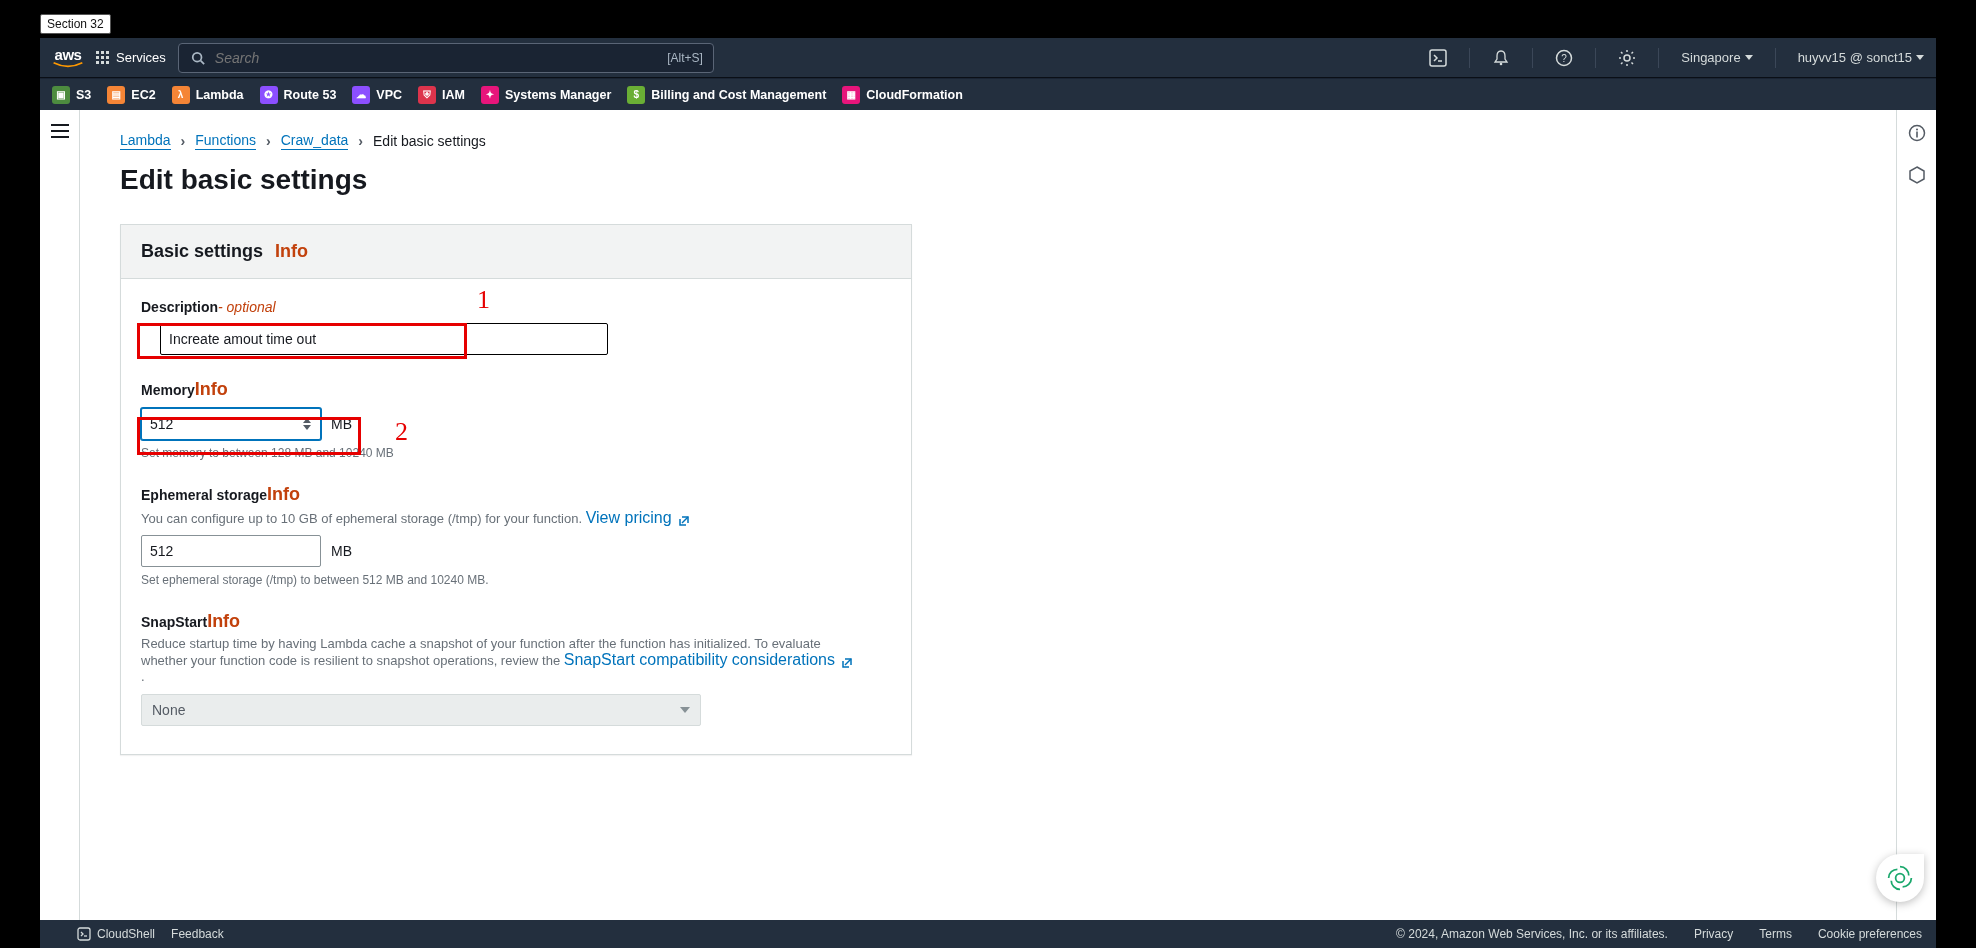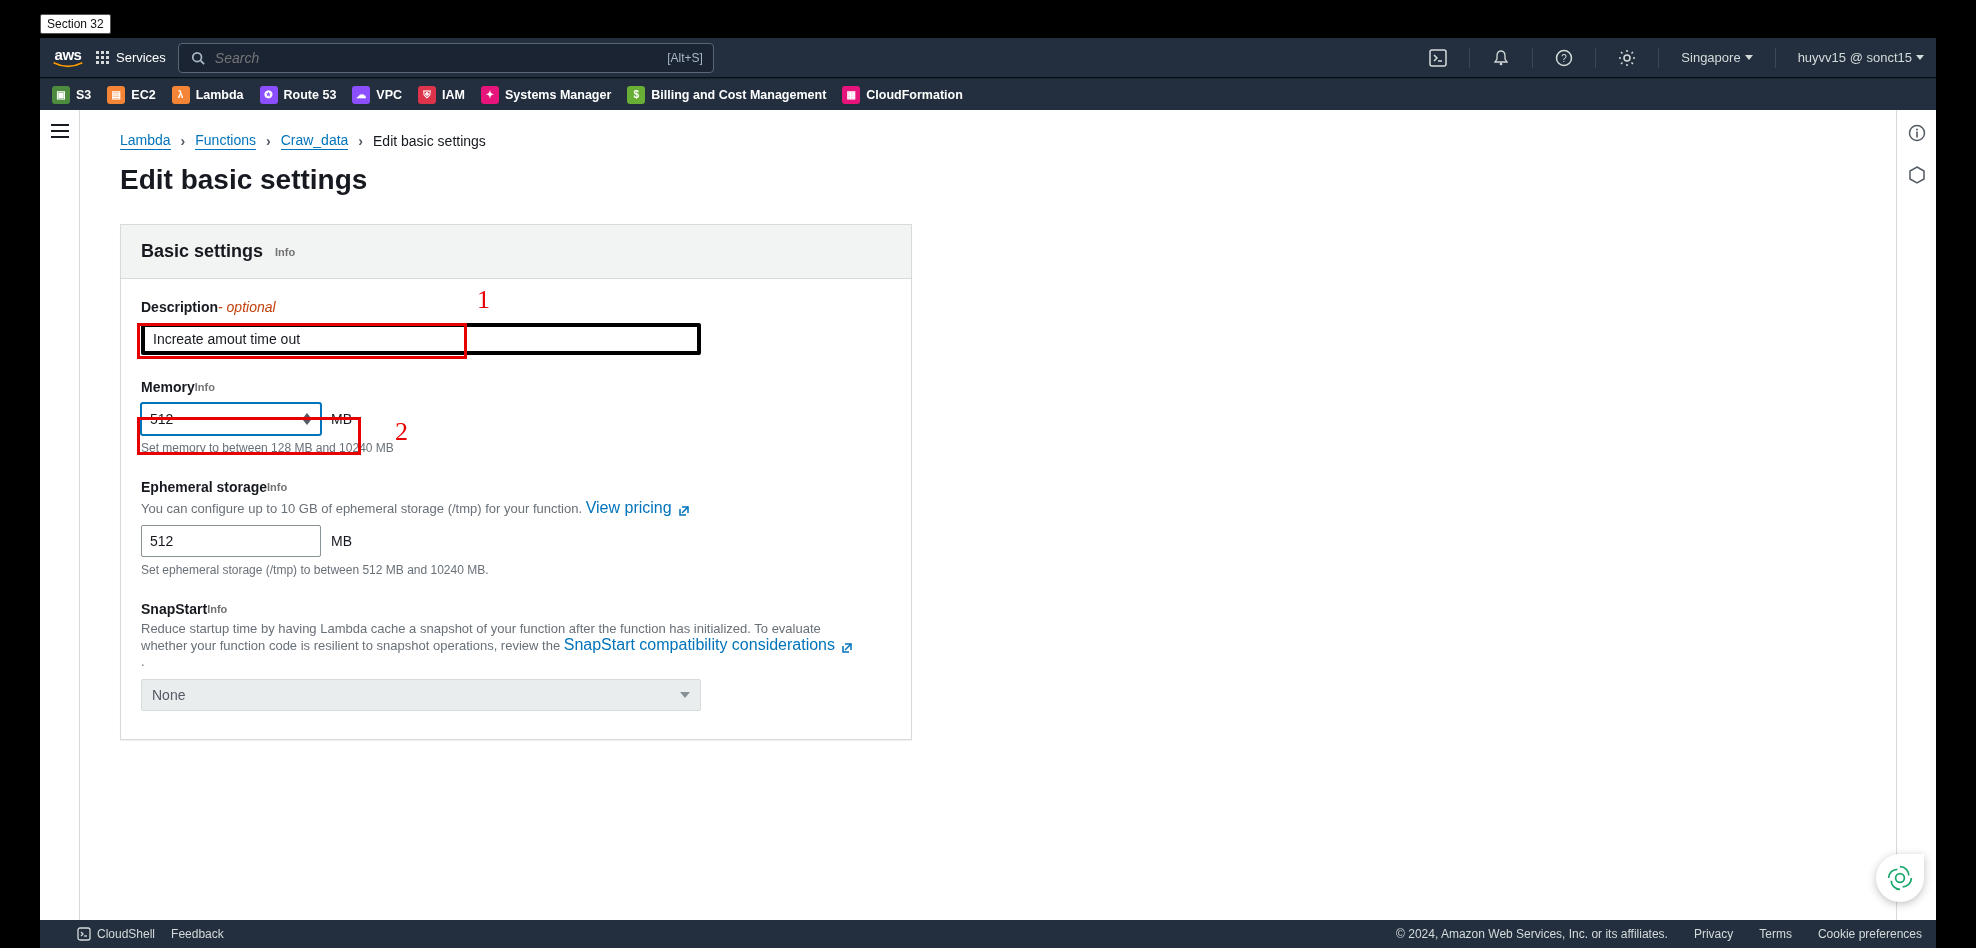--- a/index.html
+++ b/index.html
@@ -51,31 +51,31 @@
   .right-rail .ri-icon { width:18px; height:18px; cursor:pointer; }
 
   .breadcrumbs { display:flex; align-items:center; gap:10px; font-size:14px; color:#16191f; }
   .breadcrumbs a { color:#0073bb; text-decoration:none; border-bottom:1px solid #0073bb; padding-bottom:1px;}
   .bc-sep { color:#545b64; font-weight:700; }
   .bc-current { color:#16191f; }
 
   h1.page-title { font-size:28px; font-weight:700; color:#16191f; margin-top:14px; }
 
   .panel { margin-top:28px; width:792px; border:1px solid #d5dbdb; background:#fff; box-shadow:0 1px 1px rgba(0,0,0,0.05);}
-  .panel-header { background:#f2f3f3; border-bottom:1px solid #d5dbdb; padding:16px 20px; display:flex; align-items:center; gap:12px;}
+  .panel-header { background:#f2f3f3; border-bottom:1px solid #d5dbdb; padding:16px 20px; display:flex; align-items:flex-end; gap:12px;}
   .panel-header h2 { font-size:18px; font-weight:700; color:#16191f;}
-  .info-link { color:#737373; font-size:11px; font-weight:700; cursor:pointer;}
+  .info-link { color:#c2410c; font-size:18px; font-weight:700; cursor:pointer;}
   .panel-body { padding:20px 20px 24px 20px; }
 
   .field { margin-bottom:24px; }
   .field-label { font-size:14px; font-weight:600; color:#16191f; display:flex; align-items:center; }
   .optional { font-style:italic; font-weight:400; color:#c2410c; }
   .field-help { font-size:12px; color:#687078; margin-top:4px; }
   .field-hint-below { font-size:12px; color:#687078; margin-top:6px; }
-  .text-input { margin-top:8px; width:560px; height:32px; border:4px solid #000000; border-radius:2px; padding:0 8px; font-size:14px; color:#16191f; outline:none;}
+  .text-input { margin-top:8px; width:448px; height:32px; border:1px solid #000000; border-radius:2px; padding:0 8px; font-size:14px; color:#16191f; outline:none;margin-left:19px;}
   .num-input { width:180px; height:32px; border:1px solid #879196; border-radius:2px; padding:0 24px 0 8px; font-size:14px; color:#16191f; outline:none;}
   .num-wrap { display:flex; align-items:center; gap:10px; margin-top:8px; }
   .unit { font-size:14px; color:#16191f; }
   .spinner-wrap { position:relative; display:inline-block; }
   .spinner { position:absolute; right:4px; top:4px; width:14px; height:24px; display:flex; flex-direction:column; justify-content:center; gap:2px;}
   .spinner .up, .spinner .down { width:0;height:0;border-left:4px solid transparent;border-right:4px solid transparent; cursor:pointer;}
   .spinner .up { border-bottom:5px solid #545b64;}
   .spinner .down { border-top:5px solid #545b64;}
 
   .inline-link { color:#0073bb; font-size:16px; text-decoration:none; cursor:pointer; }

